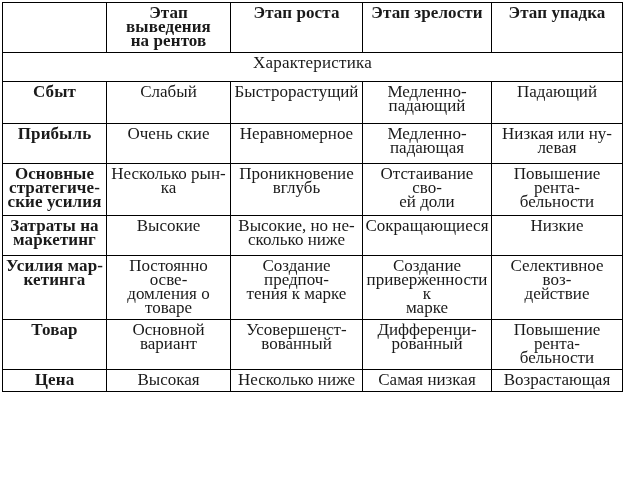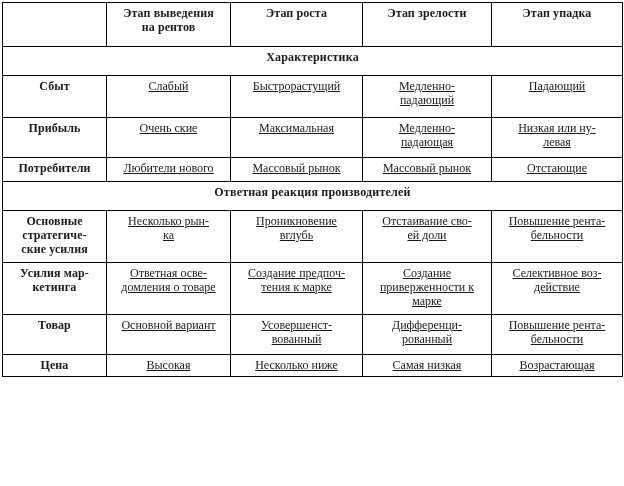--- a/index.html
+++ b/index.html
@@ -27,21 +27,21 @@
     width: 620px;
     border-collapse: collapse;
     table-layout: fixed;
     border: 1px solid #000000;
   }
   table.lifecycle td {
     border: 1px solid #000000;
     text-align: center;
     vertical-align: top;
     padding: 3px 2px 4px 2px;
-    font-size: 12px;
+    font-size: 17px;
     line-height: 14px;
     color: #1a1a1a;
   }
   
   col.c0 { width: 104px; }
   col.c1 { width: 124px; }
   col.c2 { width: 132px; }
   col.c3 { width: 129px; }
   col.c4 { width: 131px; }
 
@@ -49,39 +49,38 @@
     height: 36px;
   }
   td.col-header {
     font-weight: bold;
     font-size: 12px;
     vertical-align: top;
     padding-top: 4px;
     letter-spacing: 0.1px;
   }
   td.section-band {
-    font-weight: bold;
+    font-weight: normal;
     font-size: 12.5px;
     text-align: center;
     vertical-align: middle;
     height: 21px;
     padding: 2px 2px 3px 2px;
     letter-spacing: 0.2px;
   }
   td.row-label {
     font-weight: bold;
     font-size: 11.8px;
     text-align: center;
     vertical-align: top;
     padding-top: 4px;
     letter-spacing: 0.1px;
   }
   td.cell {
     font-weight: normal;
-    text-decoration: underline;
   }
   .r-tall   { height: 42px; }
   .r-mid    { height: 40px; }
   .r-short  { height: 24px; }
   .r-xtall  { height: 52px; }
   .r-line   { height: 22px; }
 
   .ln { display: block; }
 </style>
 </head>
@@ -139,54 +138,34 @@
       </tr>
 
       <tr class="r-mid">
         <td class="row-label">
           <span class="ln">Прибыль</span>
         </td>
         <td class="cell">
           <span class="ln">Очень ские</span>
         </td>
         <td class="cell">
-          <span class="ln">Максимальная</span>
+          <span class="ln">Неравномерное</span>
         </td>
         <td class="cell">
           <span class="ln">Медленно-</span>
           <span class="ln">падающая</span>
         </td>
         <td class="cell">
           <span class="ln">Низкая или ну-</span>
           <span class="ln">левая</span>
         </td>
       </tr>
 
-      <tr class="r-short">
-        <td class="row-label">
-          <span class="ln">Потребители</span>
-        </td>
-        <td class="cell">
-          <span class="ln">Любители нового</span>
-        </td>
-        <td class="cell">
-          <span class="ln">Массовый рынок</span>
-        </td>
-        <td class="cell">
-          <span class="ln">Массовый рынок</span>
-        </td>
-        <td class="cell">
-          <span class="ln">Отстающие</span>
-        </td>
-      </tr>
-
-
-      <tr>
-        <td class="section-band" colspan="5">Ответная реакция производителей</td>
-      </tr>
+
+
 
       <tr class="r-xtall">
         <td class="row-label">
           <span class="ln">Основные</span>
           <span class="ln">стратегиче-</span>
           <span class="ln">ские усилия</span>
         </td>
         <td class="cell">
           <span class="ln">Несколько рын-</span>
           <span class="ln">ка</span>
@@ -198,29 +177,48 @@
         <td class="cell">
           <span class="ln">Отстаивание сво-</span>
           <span class="ln">ей доли</span>
         </td>
         <td class="cell">
           <span class="ln">Повышение рента-</span>
           <span class="ln">бельности</span>
         </td>
       </tr>
 
+      <tr class="r-mid">
+        <td class="row-label">
+          <span class="ln">Затраты на</span>
+          <span class="ln">маркетинг</span>
+        </td>
+        <td class="cell">
+          <span class="ln">Высокие</span>
+        </td>
+        <td class="cell">
+          <span class="ln">Высокие, но не-</span>
+          <span class="ln">сколько ниже</span>
+        </td>
+        <td class="cell">
+          <span class="ln">Сокращающиеся</span>
+        </td>
+        <td class="cell">
+          <span class="ln">Низкие</span>
+        </td>
+      </tr>
 
 
       <tr class="r-xtall">
         <td class="row-label">
           <span class="ln">Усилия мар-</span>
           <span class="ln">кетинга</span>
         </td>
         <td class="cell">
-          <span class="ln">Ответная осве-</span>
+          <span class="ln">Постоянно осве-</span>
           <span class="ln">домления о товаре</span>
         </td>
         <td class="cell">
           <span class="ln">Создание предпоч-</span>
           <span class="ln">тения к марке</span>
         </td>
         <td class="cell">
           <span class="ln">Создание</span>
           <span class="ln">приверженности к</span>
           <span class="ln">марке</span>

